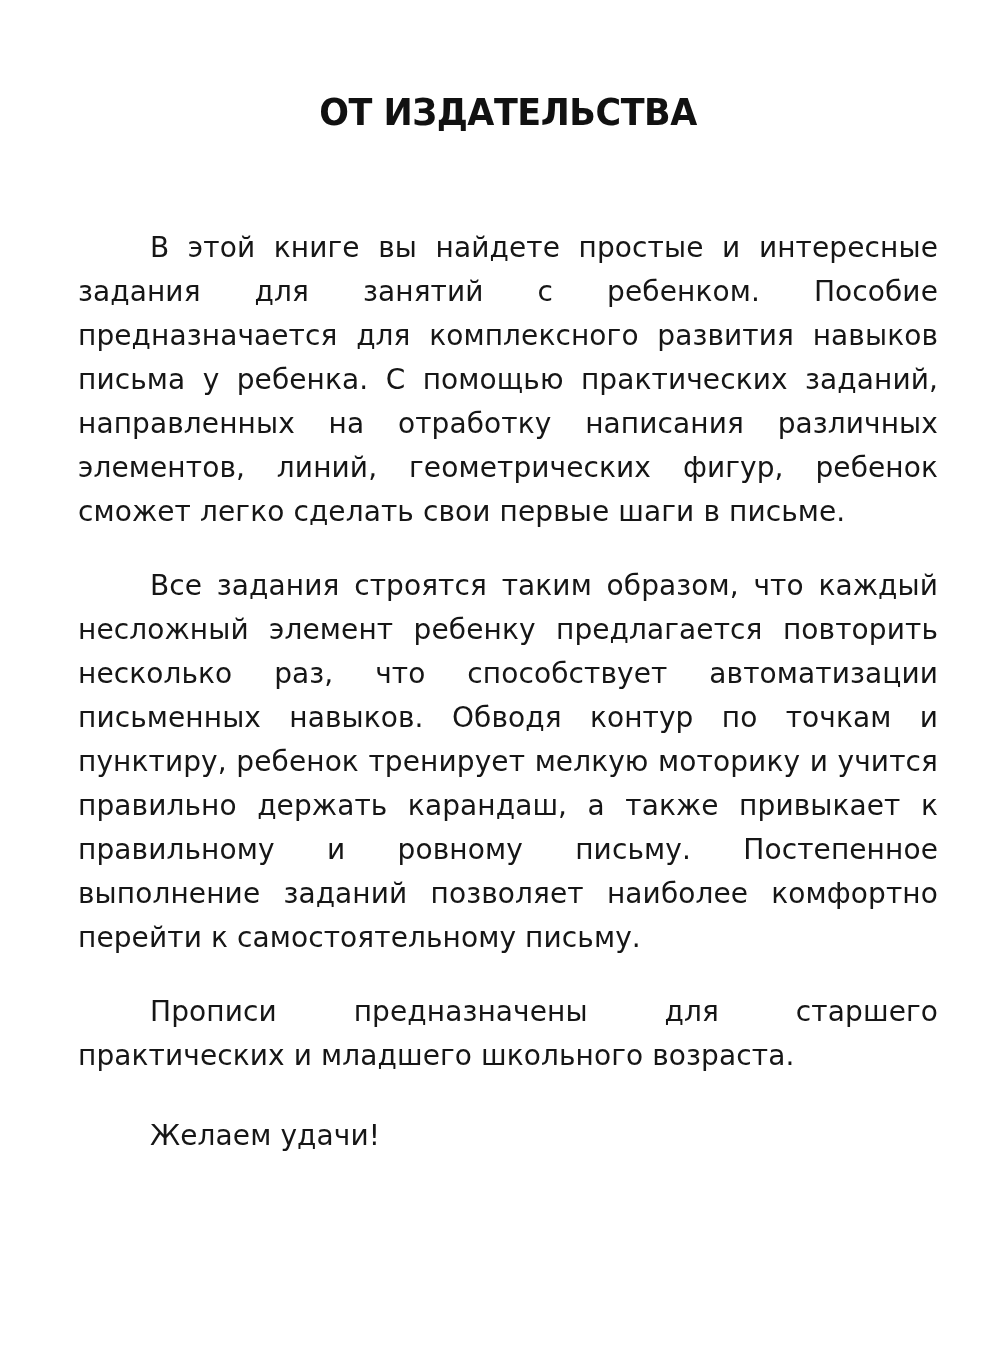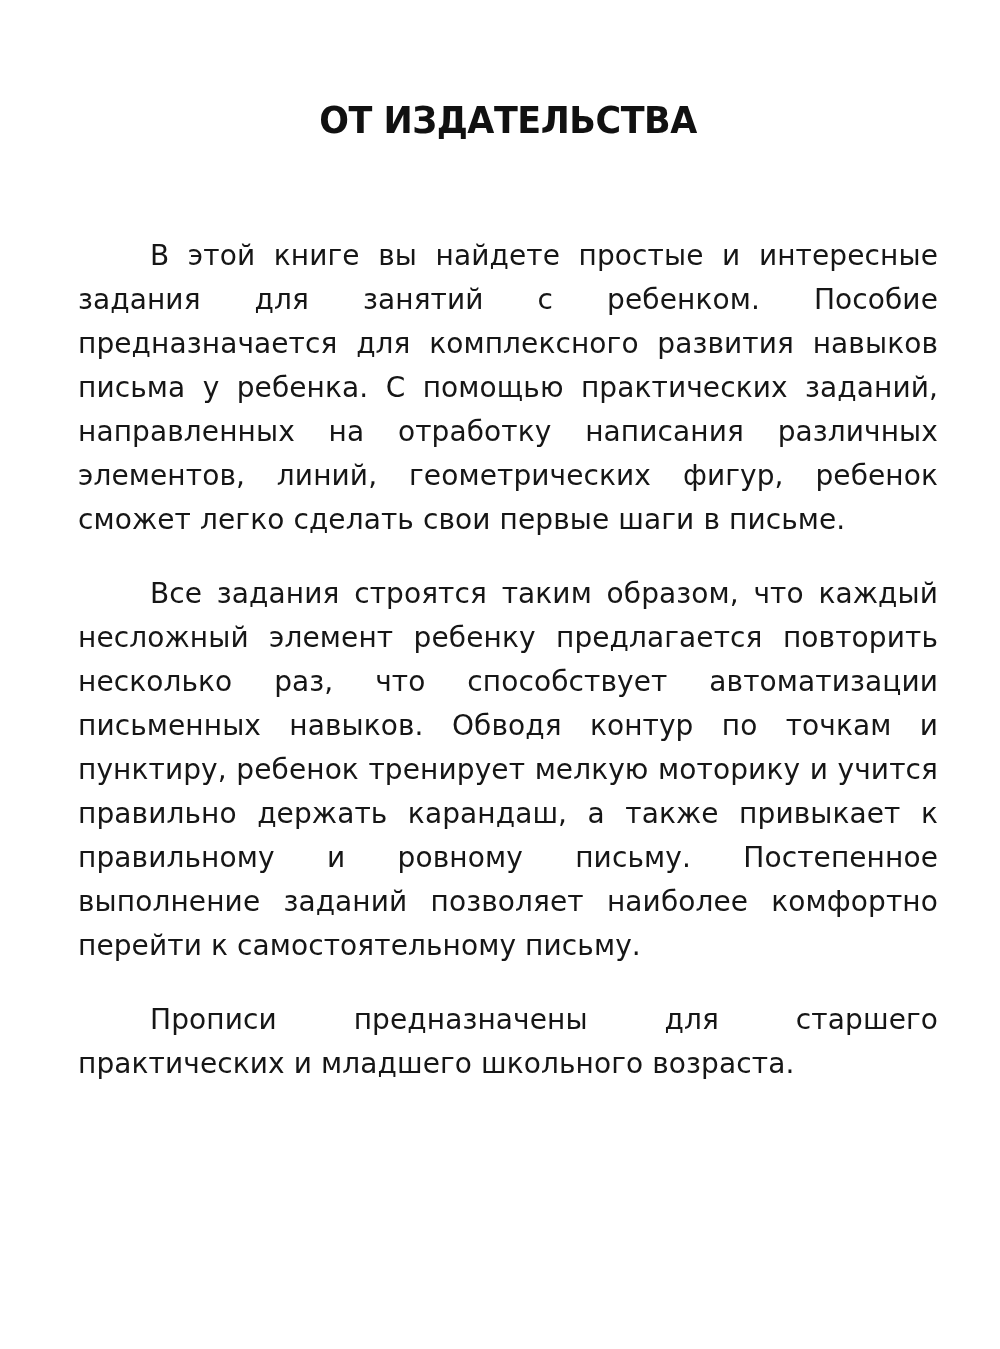--- a/index.html
+++ b/index.html
@@ -14,21 +14,20 @@
     color: #141414;
     overflow: hidden;
   }
   .page {
     position: relative;
     width: 1000px;
     height: 978px;
     box-sizing: border-box;
     padding: 78px 62px 40px 78px;
     background: #ffffff;
-    margin-top: 8px;
   }
   .doc-title {
     font-family: "DejaVu Sans", sans-serif;
     font-weight: 700;
     font-size: 38px;
     letter-spacing: -0.5px;
     text-align: center;
     margin: 12px 0 0 0;
     color: #111111;
     transform: scaleX(0.92);
@@ -66,16 +65,17 @@
   <h1 class="doc-title">ОТ ИЗДАТЕЛЬСТВА</h1>
 
   <div class="body-text">
 
     <p class="para indent">В этой книге вы найдете простые и интересные задания для занятий с ребенком. Пособие предназначается для комплексного развития навыков письма у ребенка. С помощью практических заданий, направленных на отработку написания различных элементов, линий, геометрических фигур, ребенок сможет легко сделать свои первые шаги в письме.</p>
 
     <p class="para indent">Все задания строятся таким образом, что каждый несложный элемент ребенку предлагается повторить несколько раз, что способствует автоматизации письменных навыков. Обводя контур по точкам и пунктиру, ребенок тренирует мелкую моторику и учится правильно держать карандаш, а также привыкает к правильному и ровному письму. Постепенное выполнение заданий позволяет наиболее комфортно перейти к самостоятельному письму.</p>
 
     <p class="para indent">Прописи предназначены для старшего практических и младшего школьного возраста.</p>
 
+    <p class="para indent no-justify last-short">Желаем удачи!</p>
 
   </div>
 
 </div>
 
 </body></html>

